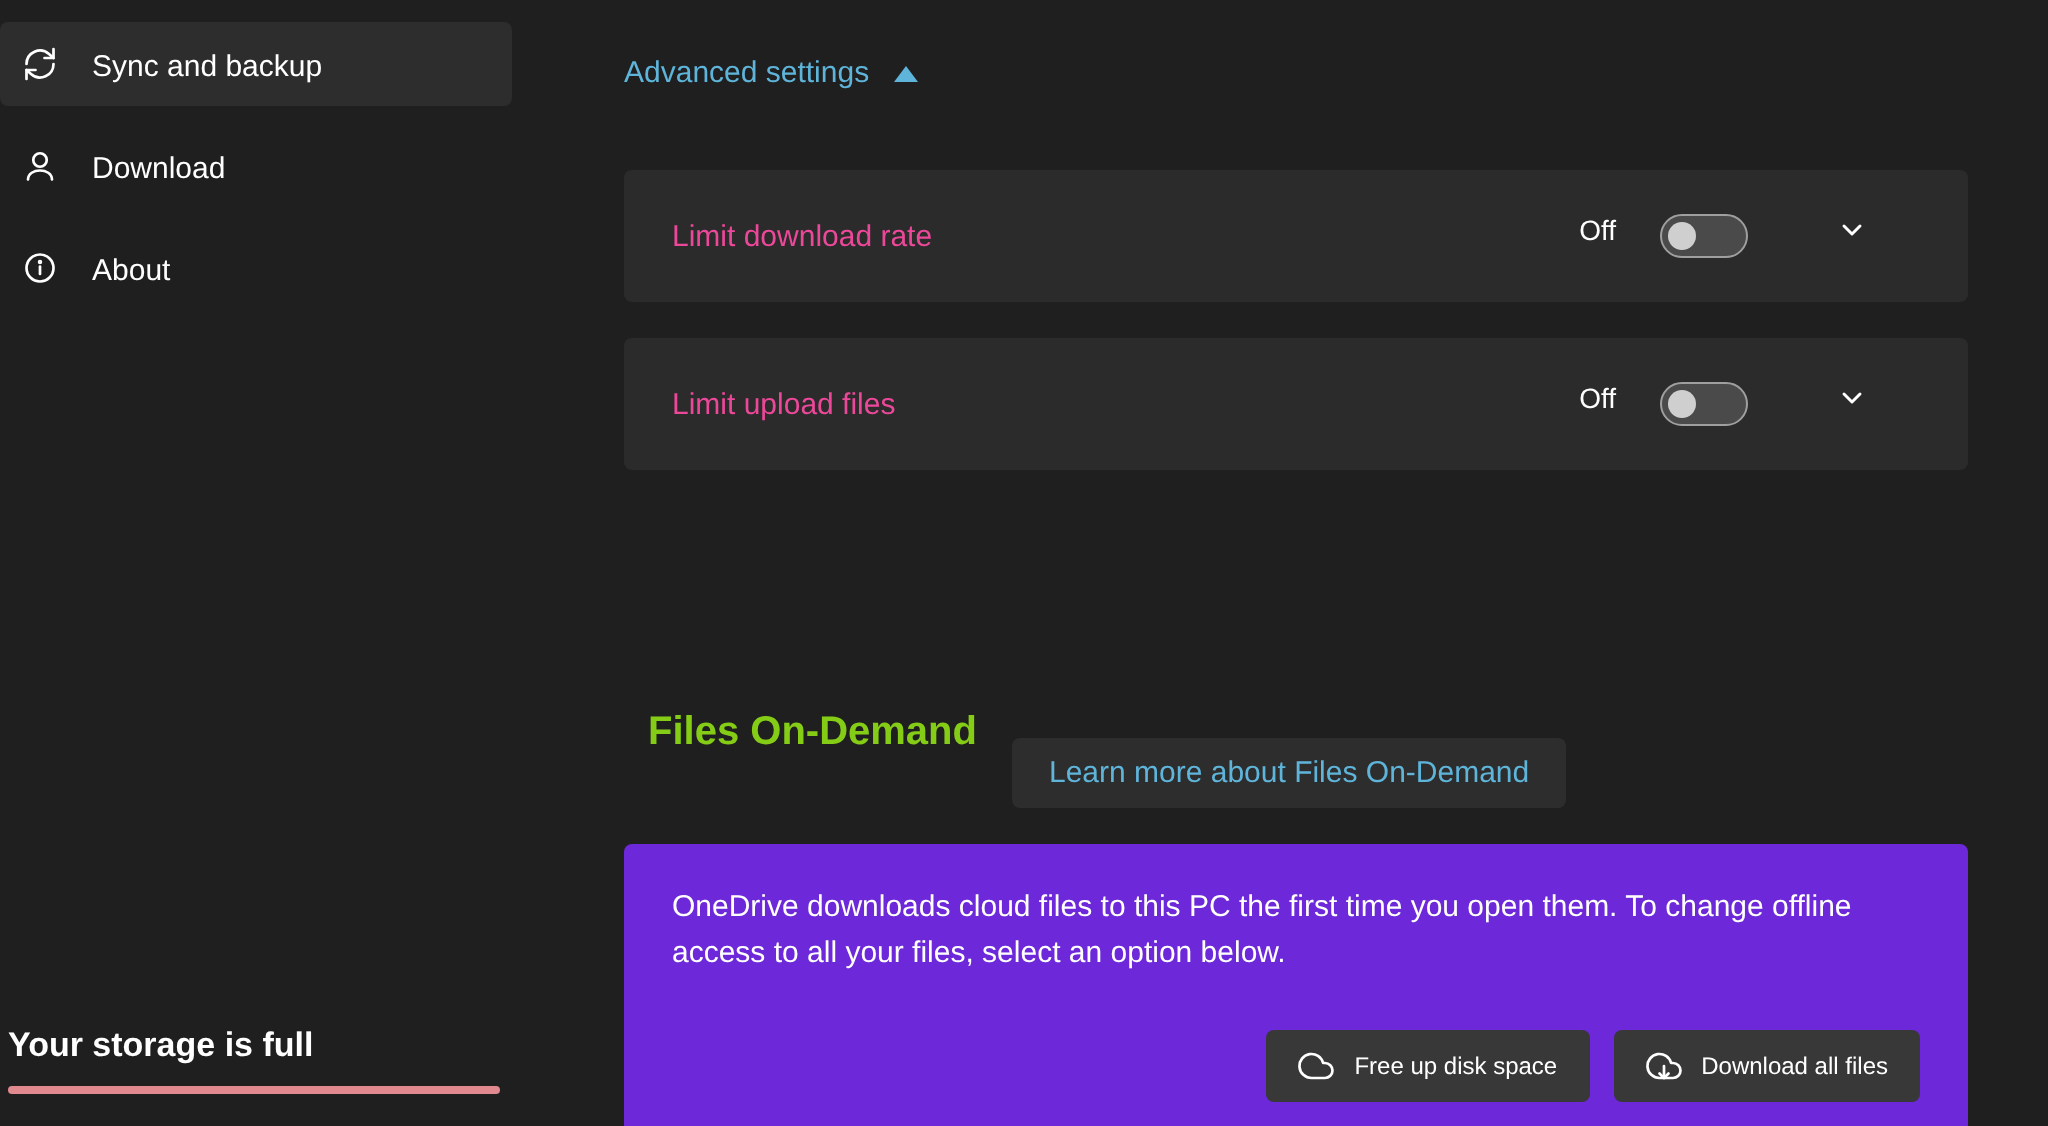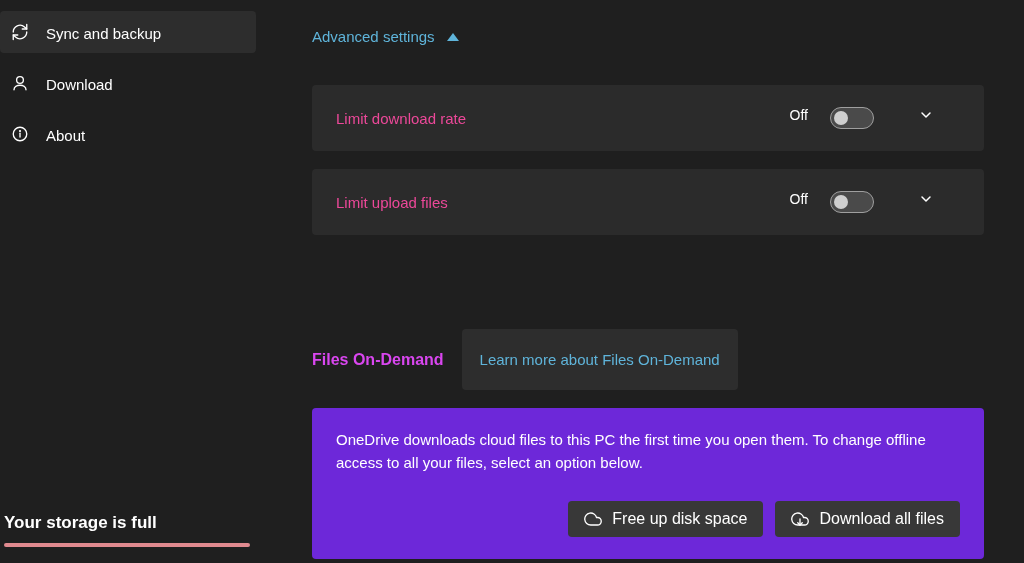--- a/index.html
+++ b/index.html
@@ -117,30 +117,31 @@
       justify-content: center;
       cursor: pointer;
     }
     .section-header {
       display: flex;
       align-items: center;
       margin-top: 94px;
       margin-bottom: 18px;
       gap: 18px;
     }
-    .section-title { font-size: 16px; font-weight: 700; color: #d946ef; }
+    .section-title { font-size: 20px; font-weight: 700; color: #84cc16; margin-left: 12px; }
     .learn-more {
       background: #2d2d2d;
       border: none;
       color: #5fb4da;
       font-size: 15px;
-      padding: 22px 18px;
+      padding: 9px 18px;
       border-radius: 4px;
       cursor: pointer;
       font-family: inherit;
+      margin-top: 40px;
     }
     .fod-card {
       background: #6d28d9;
       border-radius: 4px;
       padding: 20px 24px 22px 24px;
     }
     .fod-desc {
       font-size: 15px;
       line-height: 1.55;
       color: #ffffff;
@@ -148,21 +149,21 @@
     }
     .fod-actions {
       display: flex;
       justify-content: flex-end;
       gap: 12px;
     }
     .fod-btn {
       background: #383838;
       border: none;
       color: #ffffff;
-      font-size: 16px;
+      font-size: 12px;
       padding: 9px 16px;
       border-radius: 4px;
       cursor: pointer;
       display: flex;
       align-items: center;
       gap: 10px;
       font-family: inherit;
     }
     .fod-btn svg { flex-shrink: 0; }
   </style>

